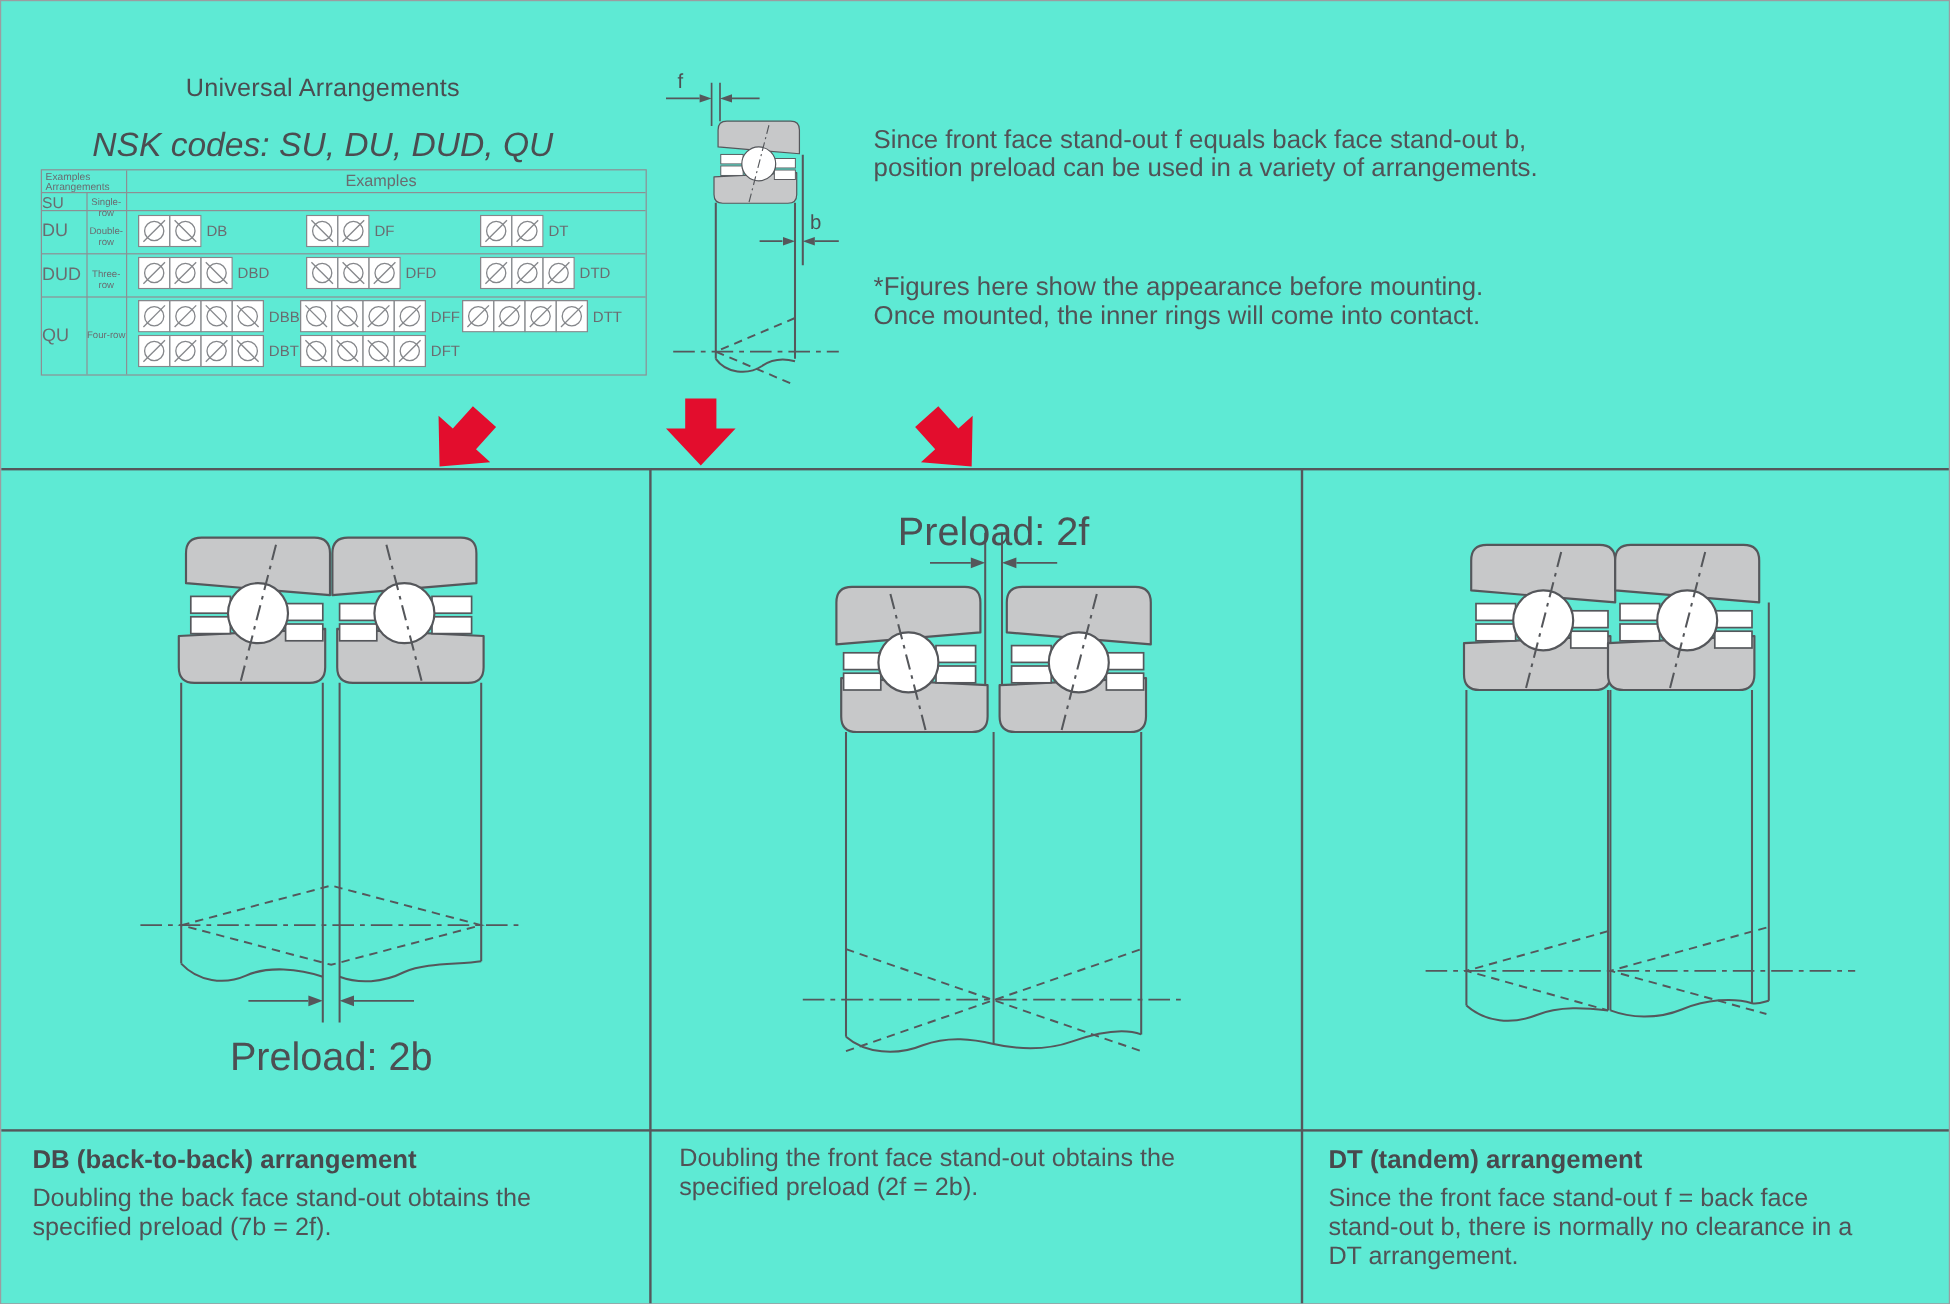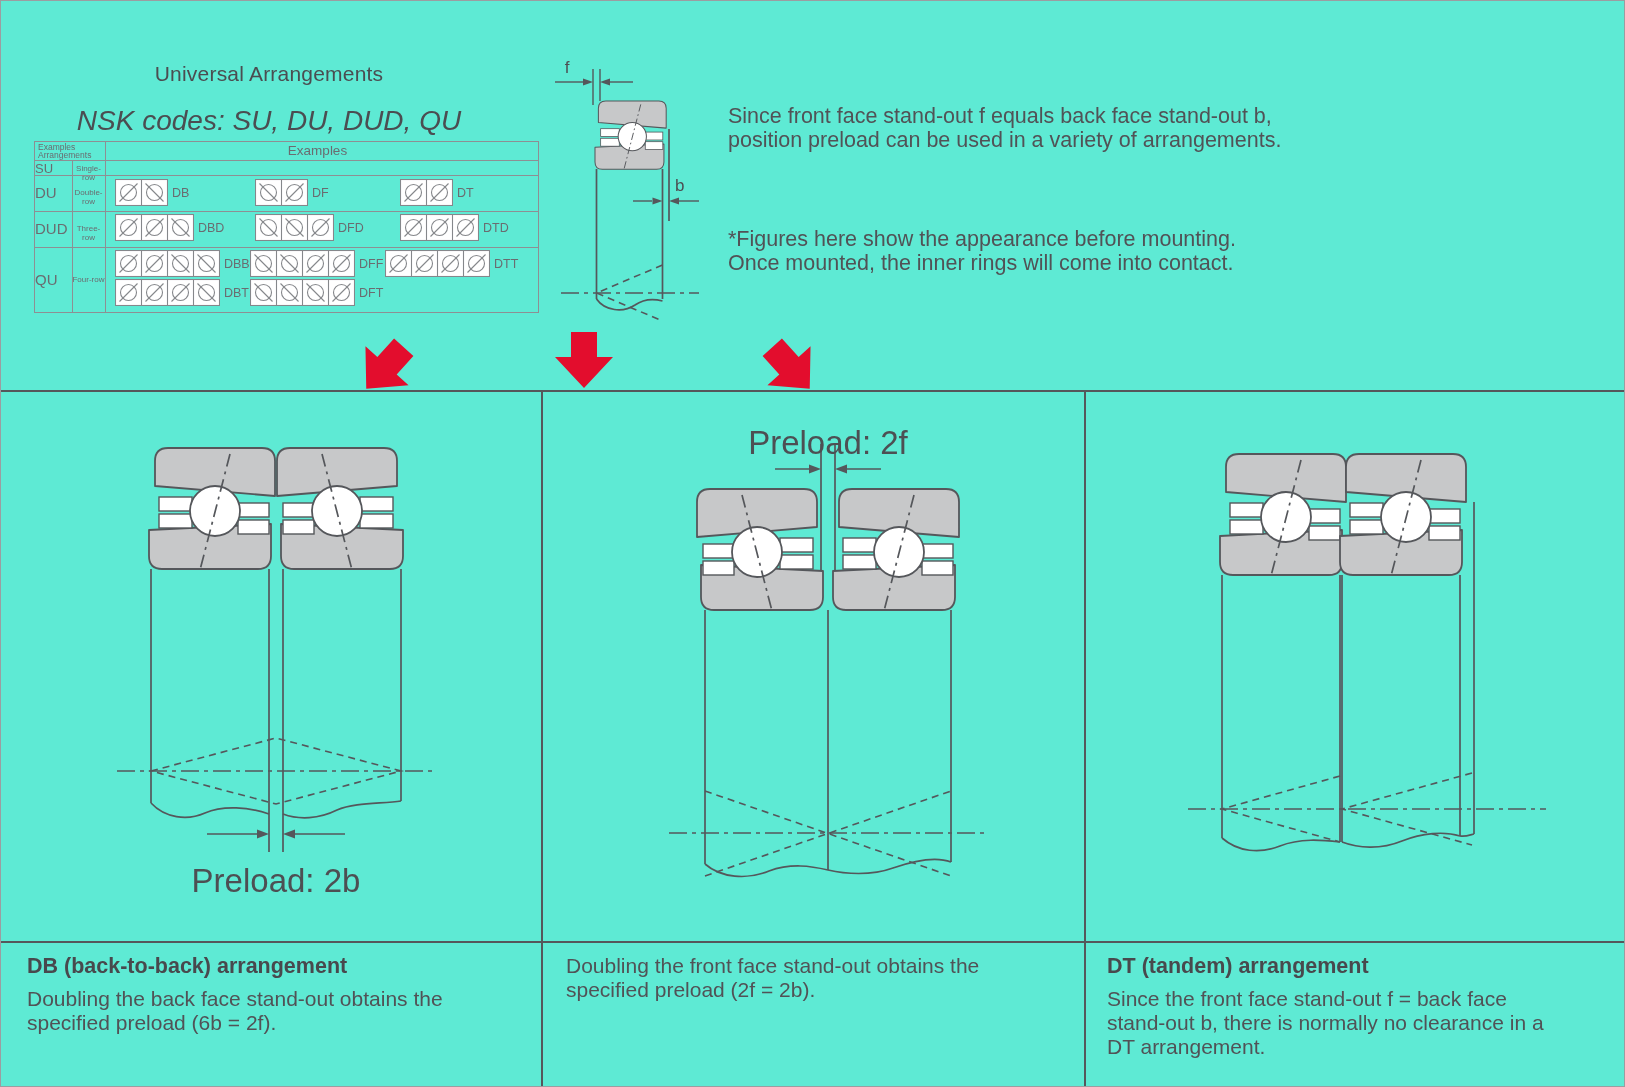--- a/index.html
+++ b/index.html
@@ -429,21 +429,21 @@
     <path class="ln" d="M258,452 C274,458 296,460 318,451 C338,443 360,441 376,446 C381,447 386,445 390,444"></path>
     <use href="#brg" transform="translate(136,64)"></use>
     <use href="#brg" transform="translate(256,64)"></use>
     <path class="dsh" d="M256,386 L138,419 L256,452"></path>
     <path class="dsh" d="M388,383 L258,419 L388,455"></path>
     <line class="cl" x1="104" y1="419" x2="462" y2="419"></line>
   </svg>
 
   <div class="abs cap" style="left:26px;width:452px">
     <p class="cap-title">DB (back-to-back) arrangement</p>
-    <p class="cap-body">Doubling the back face stand-out obtains the specified preload (6b = 2f).</p>
+    <p class="cap-body">Doubling the back face stand-out obtains the specified preload (7b = 2f).</p>
   </div>
   <div class="abs cap" style="left:565px;width:452px">
     <p class="cap-body">Doubling the front face stand-out obtains the specified preload (2f = 2b).</p>
   </div>
   <div class="abs cap" style="left:1106px;width:462px">
     <p class="cap-title">DT (tandem) arrangement</p>
     <p class="cap-body">Since the front face stand-out f = back face stand-out b, there is normally no clearance in a DT arrangement.</p>
   </div>
 
 </div>

